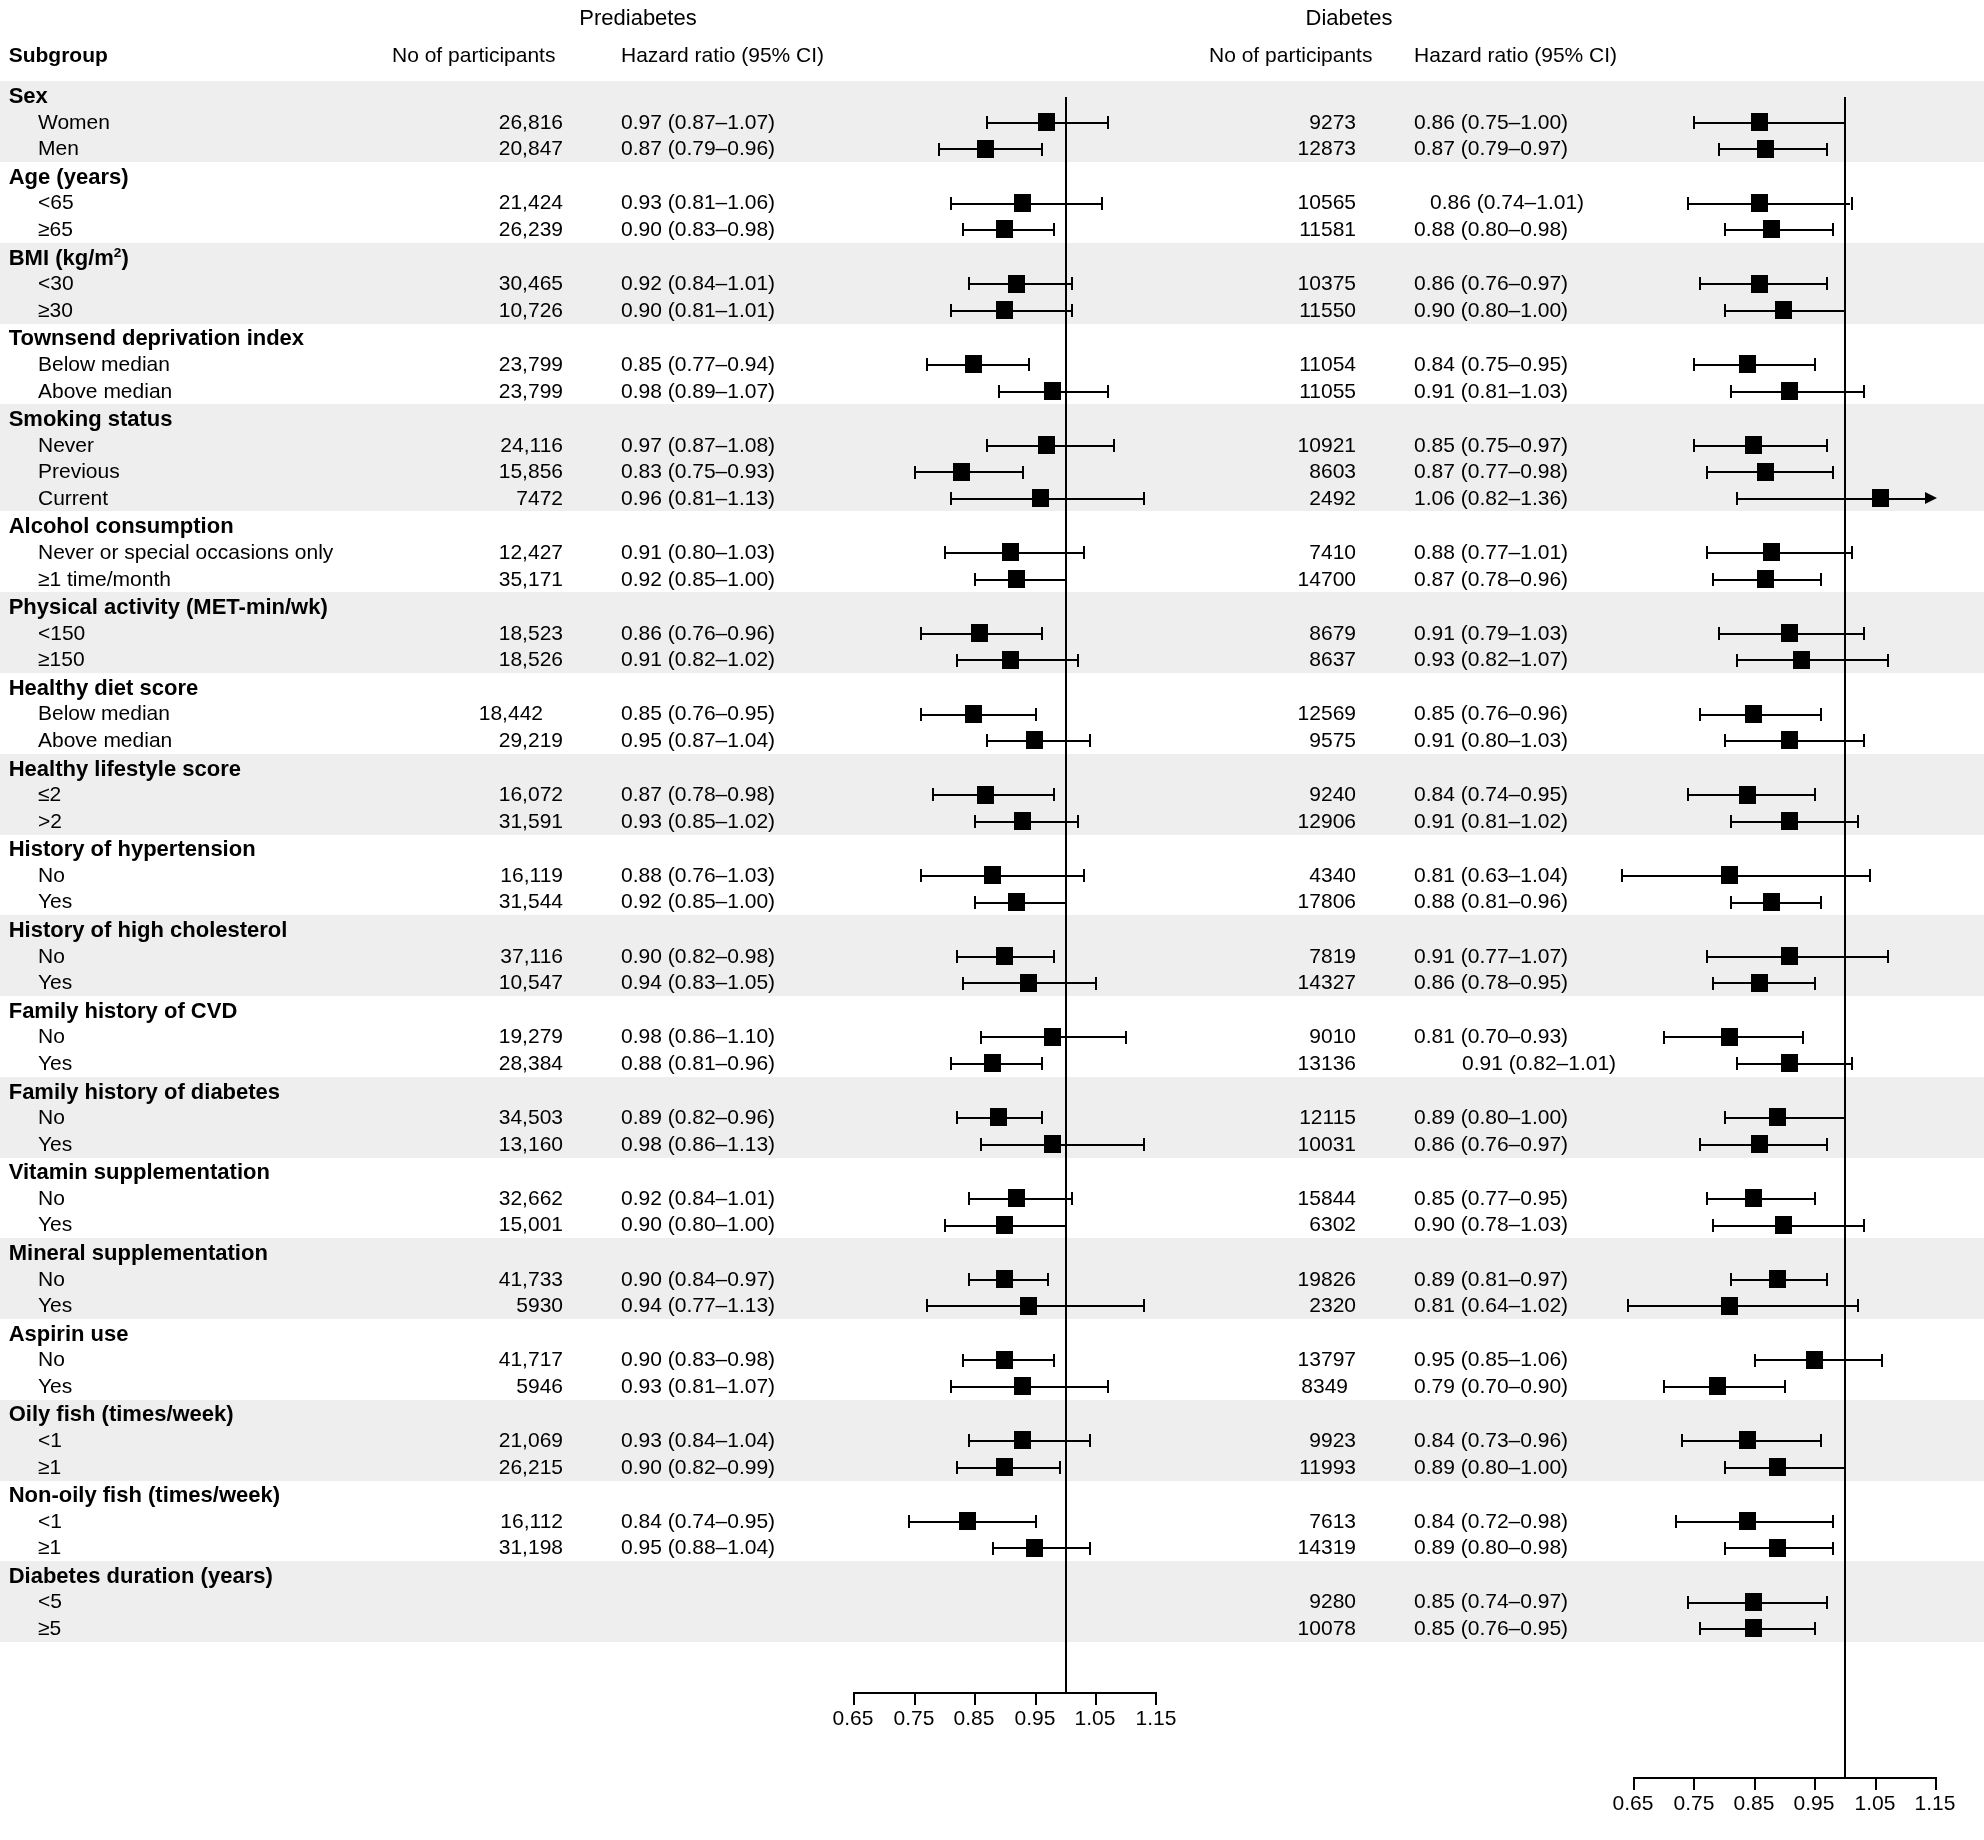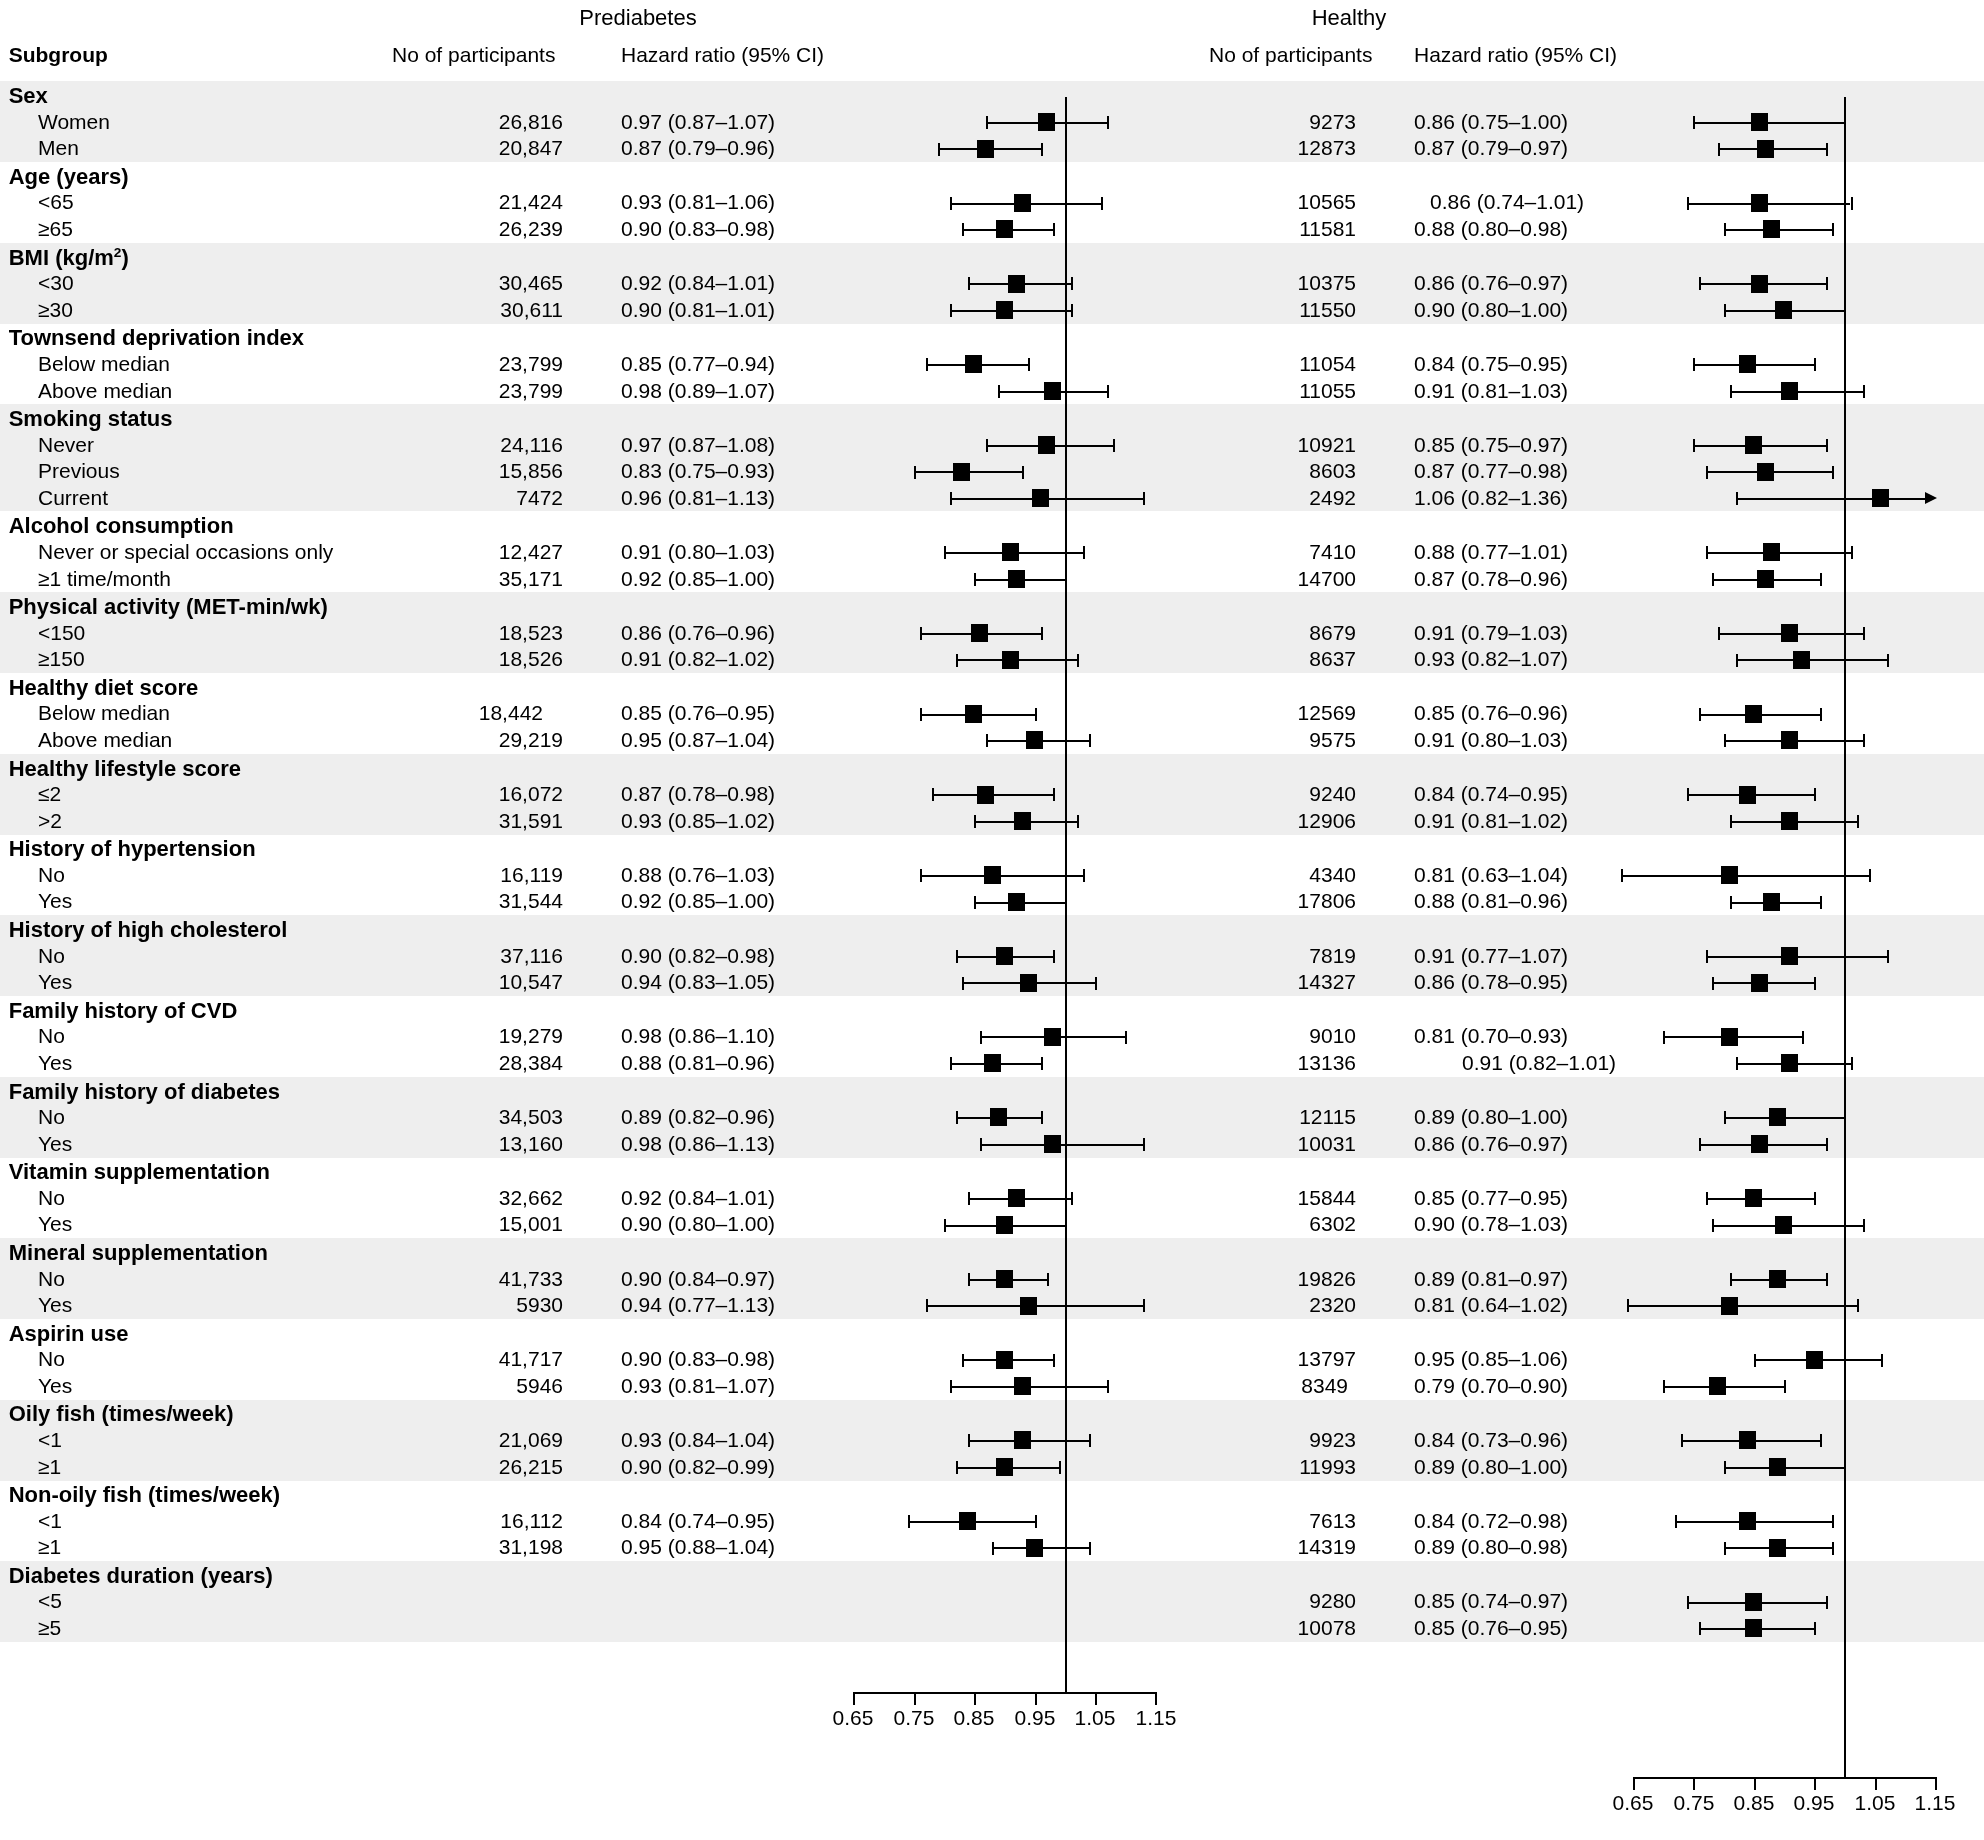--- a/index.html
+++ b/index.html
@@ -367,21 +367,21 @@
       <div class="axis-line" style="left: 1633px; top: 1777px; width: 302px;"></div>
       <div class="axis-tick" style="left: 1633px; top: 1777px;"></div>
       <div class="axis-tick" style="left: 1693px; top: 1777px;"></div>
       <div class="axis-tick" style="left: 1754px; top: 1777px;"></div>
       <div class="axis-tick" style="left: 1814px; top: 1777px;"></div>
       <div class="axis-tick" style="left: 1875px; top: 1777px;"></div>
       <div class="axis-tick" style="left: 1935px; top: 1777px;"></div>
     </div>
   <div id="text">
       <div class="panel-title" style="left: 493px; top: 4.8px; width: 290px;">Prediabetes</div>
-      <div class="panel-title" style="left: 1204px; top: 4.8px; width: 290px;">Healthy</div>
+      <div class="panel-title" style="left: 1204px; top: 4.8px; width: 290px;">Diabetes</div>
       <div class="col-head bold" style="left: 8.7px; top: 43px;">Subgroup</div>
       <div class="col-head" style="left: 392px; top: 43px;">No of participants</div>
       <div class="col-head" style="left: 621px; top: 43px;">Hazard ratio (95% CI)</div>
       <div class="col-head" style="left: 1209px; top: 43px;">No of participants</div>
       <div class="col-head" style="left: 1414px; top: 43px;">Hazard ratio (95% CI)</div>
       <div class="grp" style="left: 8.7px; top: 83px;">Sex</div>
       <div class="lvl" style="left: 38px; top: 110px;">Women</div>
       <div class="num" style="left: 408px; top: 110px; width: 155px;">26,816</div>
       <div class="hr" style="left: 621px; top: 110px;">0.97 (0.87–1.07)</div>
       <div class="num" style="left: 1201px; top: 110px; width: 155px;">9273</div>
@@ -402,21 +402,21 @@
       <div class="hr" style="left: 621px; top: 217px;">0.90 (0.83–0.98)</div>
       <div class="num" style="left: 1201px; top: 217px; width: 155px;">11581</div>
       <div class="hr" style="left: 1414px; top: 217px;">0.88 (0.80–0.98)</div>
       <div class="grp" style="left: 8.7px; top: 245px;">BMI (kg/m<sup>2</sup>)</div>
       <div class="lvl" style="left: 38px; top: 271px;">&lt;30</div>
       <div class="num" style="left: 408px; top: 271px; width: 155px;">30,465</div>
       <div class="hr" style="left: 621px; top: 271px;">0.92 (0.84–1.01)</div>
       <div class="num" style="left: 1201px; top: 271px; width: 155px;">10375</div>
       <div class="hr" style="left: 1414px; top: 271px;">0.86 (0.76–0.97)</div>
       <div class="lvl" style="left: 38px; top: 298px;">≥30</div>
-      <div class="num" style="left: 408px; top: 298px; width: 155px;">30,611</div>
+      <div class="num" style="left: 408px; top: 298px; width: 155px;">10,726</div>
       <div class="hr" style="left: 621px; top: 298px;">0.90 (0.81–1.01)</div>
       <div class="num" style="left: 1201px; top: 298px; width: 155px;">11550</div>
       <div class="hr" style="left: 1414px; top: 298px;">0.90 (0.80–1.00)</div>
       <div class="grp" style="left: 8.7px; top: 325px;">Townsend deprivation index</div>
       <div class="lvl" style="left: 38px; top: 352px;">Below median</div>
       <div class="num" style="left: 408px; top: 352px; width: 155px;">23,799</div>
       <div class="hr" style="left: 621px; top: 352px;">0.85 (0.77–0.94)</div>
       <div class="num" style="left: 1201px; top: 352px; width: 155px;">11054</div>
       <div class="hr" style="left: 1414px; top: 352px;">0.84 (0.75–0.95)</div>
       <div class="lvl" style="left: 38px; top: 379px;">Above median</div>

